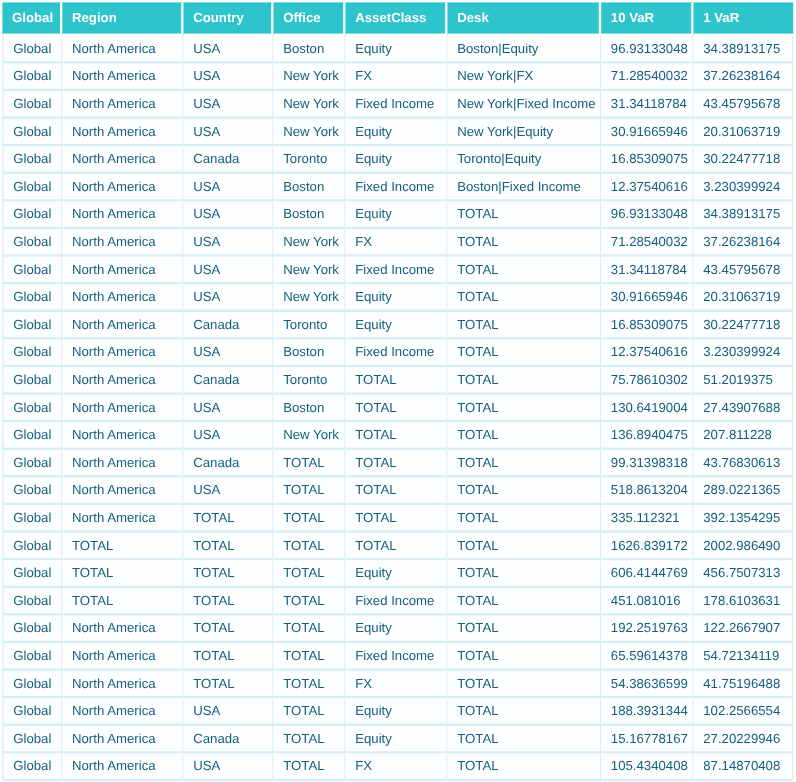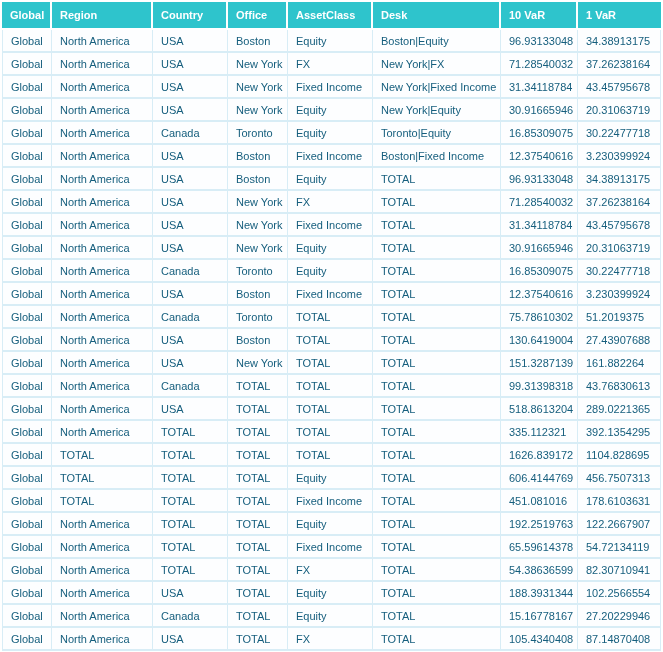--- a/index.html
+++ b/index.html
@@ -222,22 +222,22 @@
           <td>130.6419004</td>
           <td>27.43907688</td>
         </tr>
         <tr>
           <td>Global</td>
           <td>North America</td>
           <td>USA</td>
           <td>New York</td>
           <td>TOTAL</td>
           <td>TOTAL</td>
-          <td>151.3287139</td>
-          <td>161.882264</td>
+          <td>136.8940475</td>
+          <td>207.811228</td>
         </tr>
         <tr>
           <td>Global</td>
           <td>North America</td>
           <td>Canada</td>
           <td>TOTAL</td>
           <td>TOTAL</td>
           <td>TOTAL</td>
           <td>99.31398318</td>
           <td>43.76830613</td>
@@ -263,21 +263,21 @@
           <td>392.1354295</td>
         </tr>
         <tr>
           <td>Global</td>
           <td>TOTAL</td>
           <td>TOTAL</td>
           <td>TOTAL</td>
           <td>TOTAL</td>
           <td>TOTAL</td>
           <td>1626.839172</td>
-          <td>1104.828695</td>
+          <td>2002.986490</td>
         </tr>
         <tr>
           <td>Global</td>
           <td>TOTAL</td>
           <td>TOTAL</td>
           <td>TOTAL</td>
           <td>Equity</td>
           <td>TOTAL</td>
           <td>606.4144769</td>
           <td>456.7507313</td>
@@ -313,21 +313,21 @@
           <td>54.72134119</td>
         </tr>
         <tr>
           <td>Global</td>
           <td>North America</td>
           <td>TOTAL</td>
           <td>TOTAL</td>
           <td>FX</td>
           <td>TOTAL</td>
           <td>54.38636599</td>
-          <td>82.30710941</td>
+          <td>41.75196488</td>
         </tr>
         <tr>
           <td>Global</td>
           <td>North America</td>
           <td>USA</td>
           <td>TOTAL</td>
           <td>Equity</td>
           <td>TOTAL</td>
           <td>188.3931344</td>
           <td>102.2566554</td>

